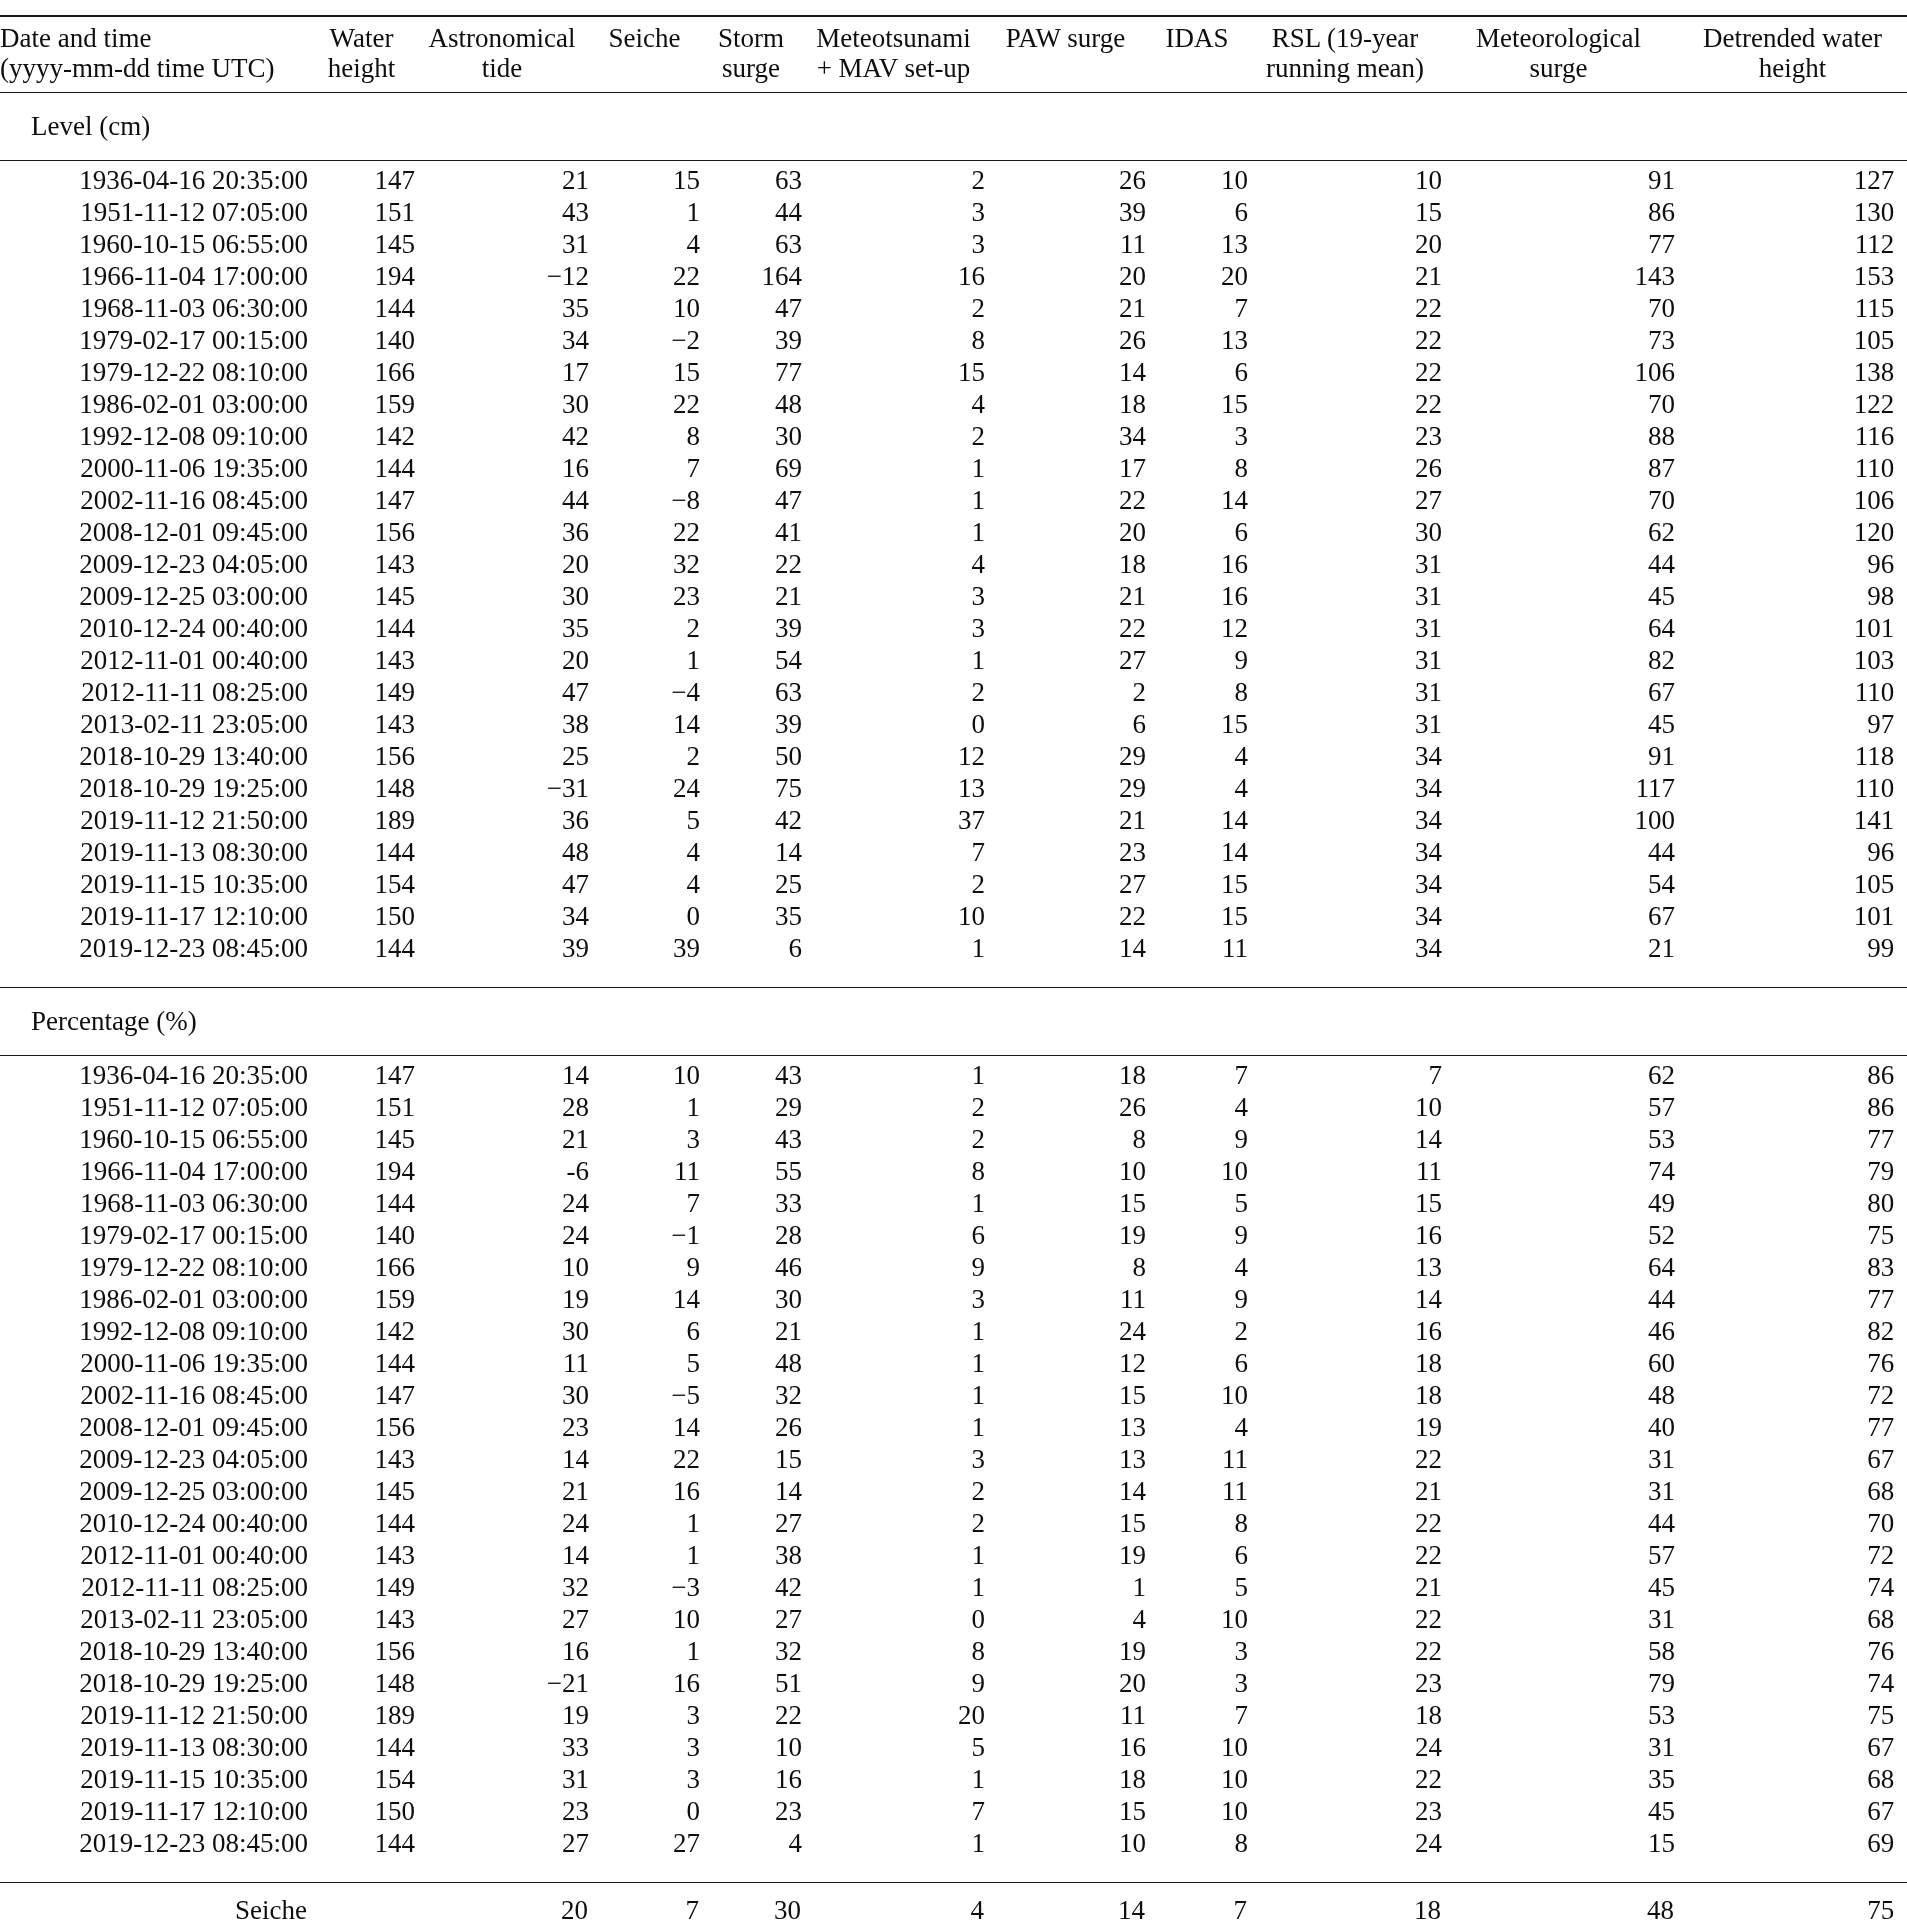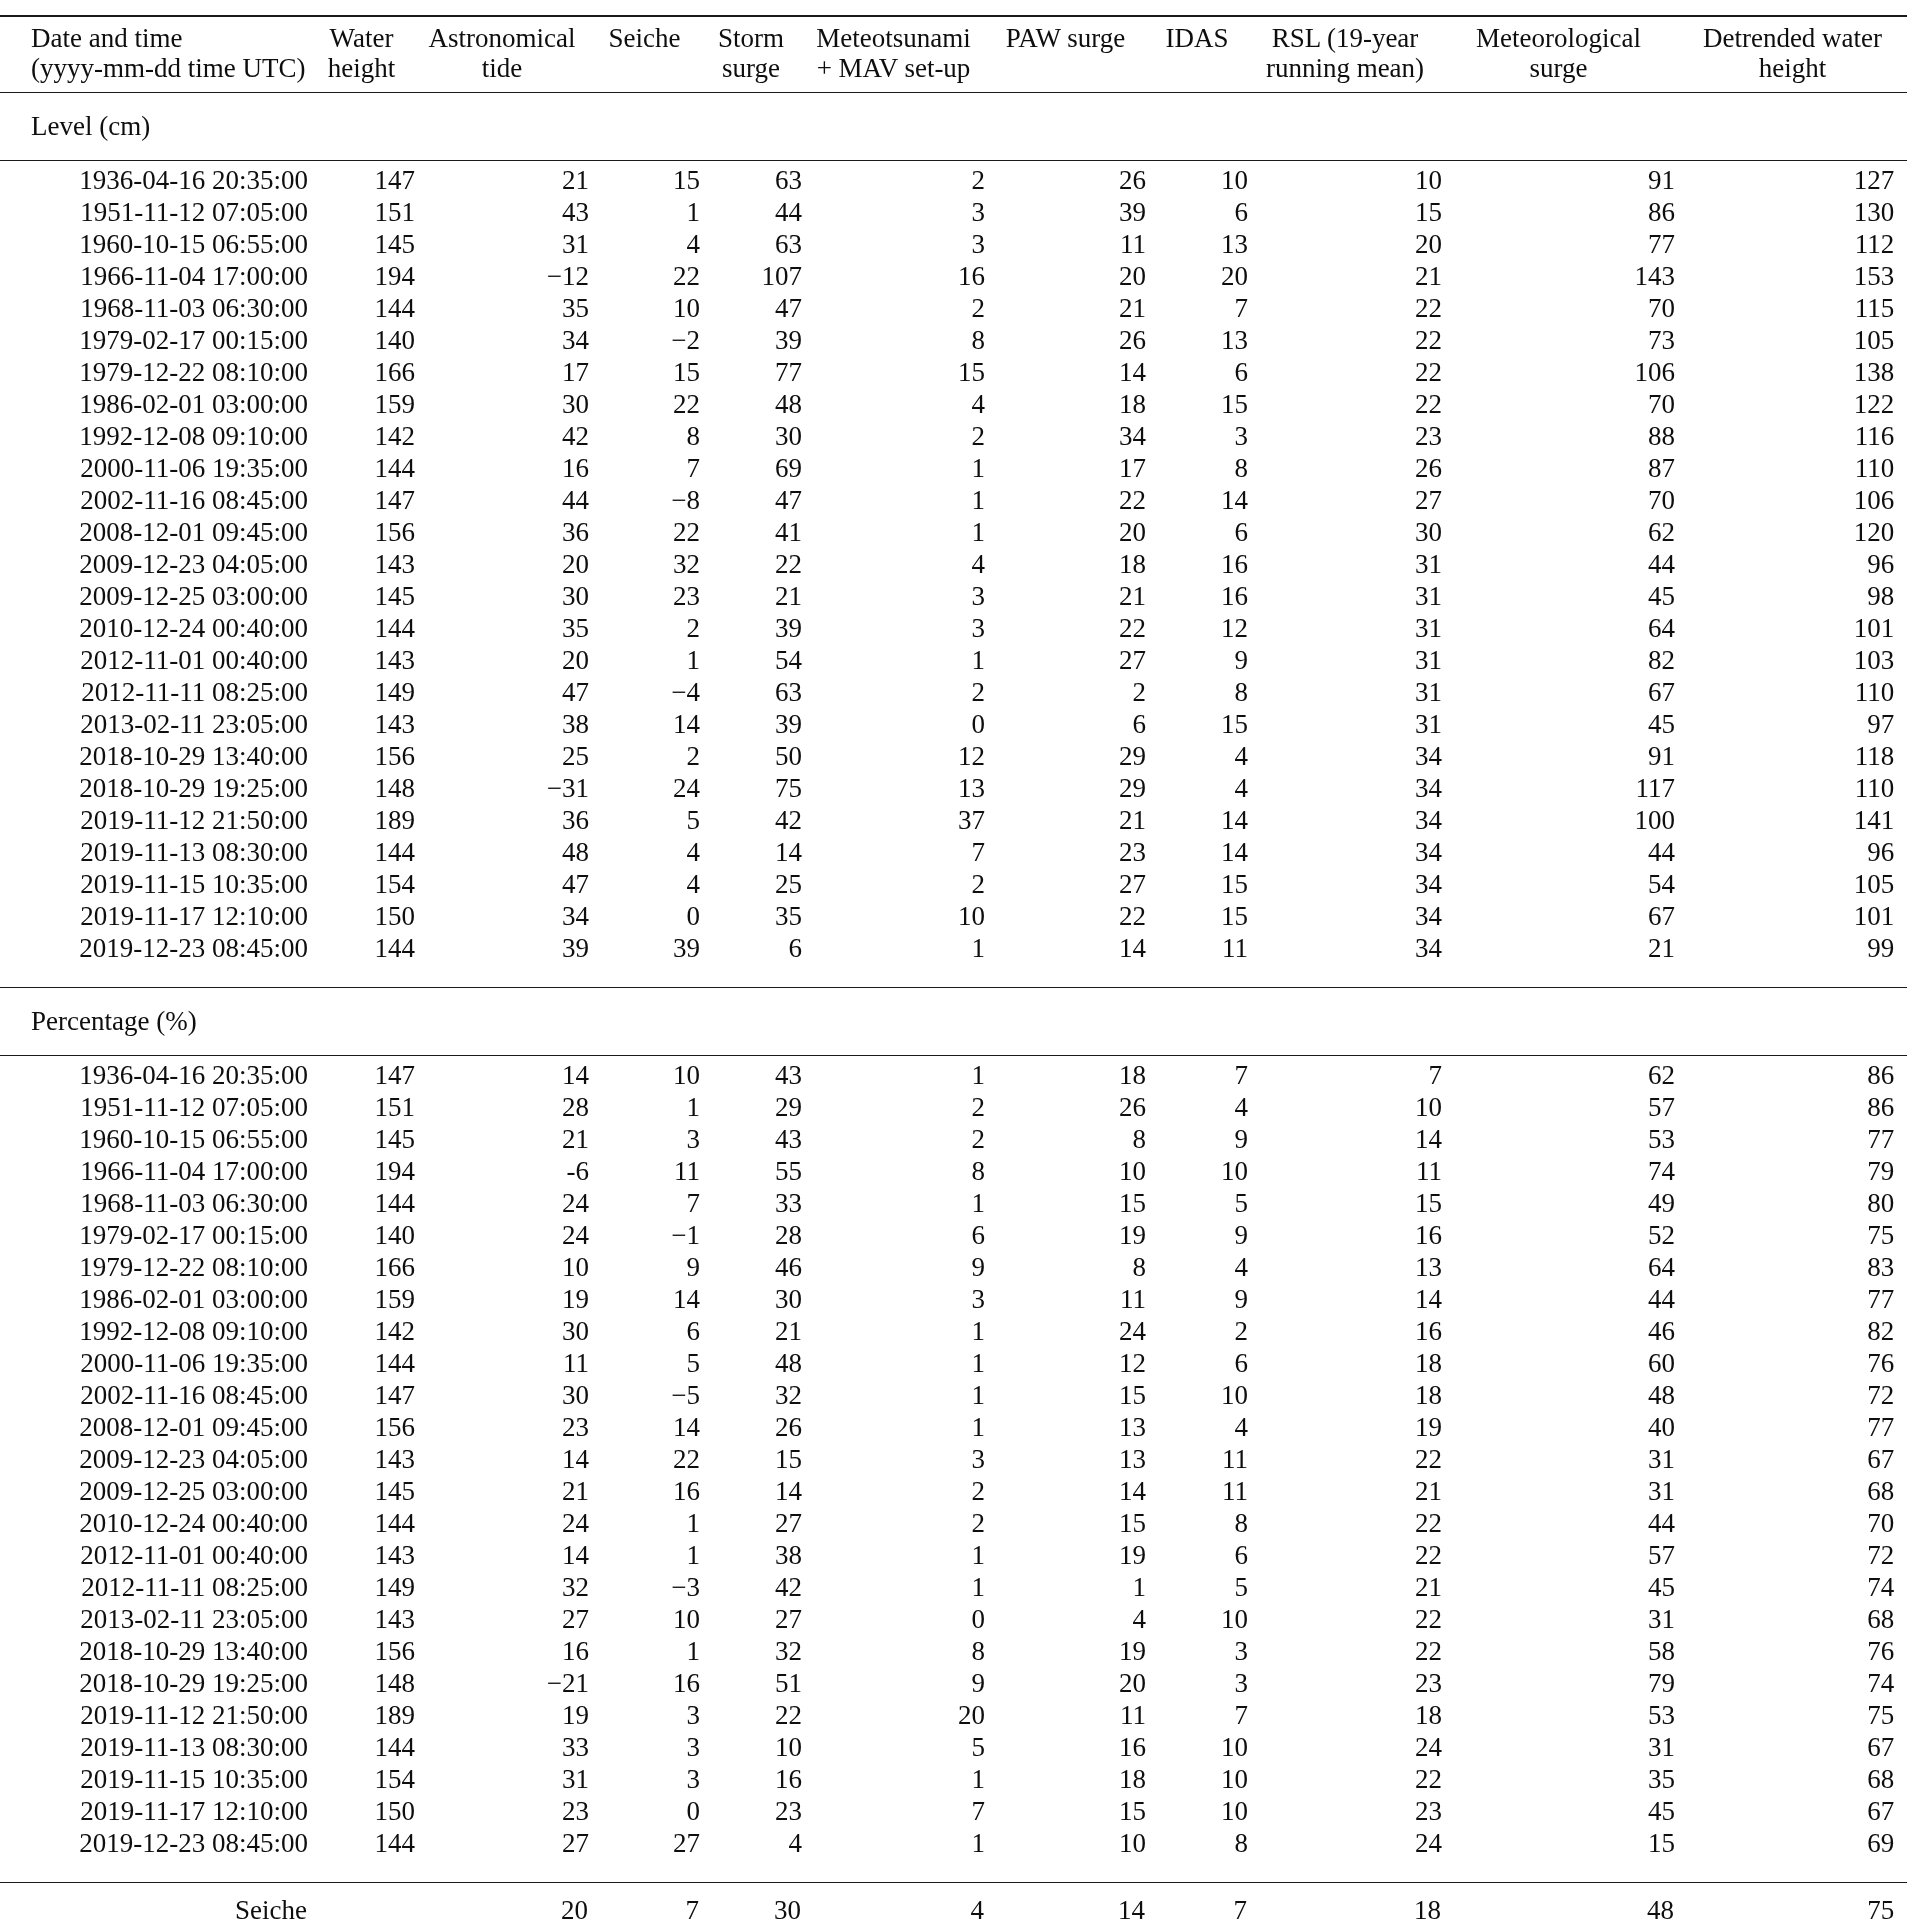--- a/index.html
+++ b/index.html
@@ -28,21 +28,21 @@
   thead tr{
     border-top:2.8px solid var(--rule);
     border-bottom:1.8px solid var(--rule);
   }
   th{
     font-weight:normal;
     vertical-align:top;
     padding:7.4px 0 9.2px 0;
     line-height:29.5px;
   }
-  th.c-date{text-align:left;padding-left:31px;}
+  th.c-date{text-align:left;}
   th.c-num{text-align:center;}
   
   tbody.section-head tr{
     border-top:1.8px solid var(--rule);
     border-bottom:1.8px solid var(--rule);
   }
   tbody.section-head td{
     text-align:left;
     padding-left:31px;
     height:65px;
@@ -180,21 +180,21 @@
           <td class="c-num">13</td>
           <td class="c-num">20</td>
           <td class="c-num">77</td>
           <td class="c-num c-last">112</td>
         </tr>
         <tr>
           <td class="c-date">1966-11-04 17:00:00</td>
           <td class="c-num">194</td>
           <td class="c-num">−12</td>
           <td class="c-num">22</td>
-          <td class="c-num">107</td>
+          <td class="c-num">164</td>
           <td class="c-num">16</td>
           <td class="c-num">20</td>
           <td class="c-num">20</td>
           <td class="c-num">21</td>
           <td class="c-num">143</td>
           <td class="c-num c-last">153</td>
         </tr>
         <tr>
           <td class="c-date">1968-11-03 06:30:00</td>
           <td class="c-num">144</td>

